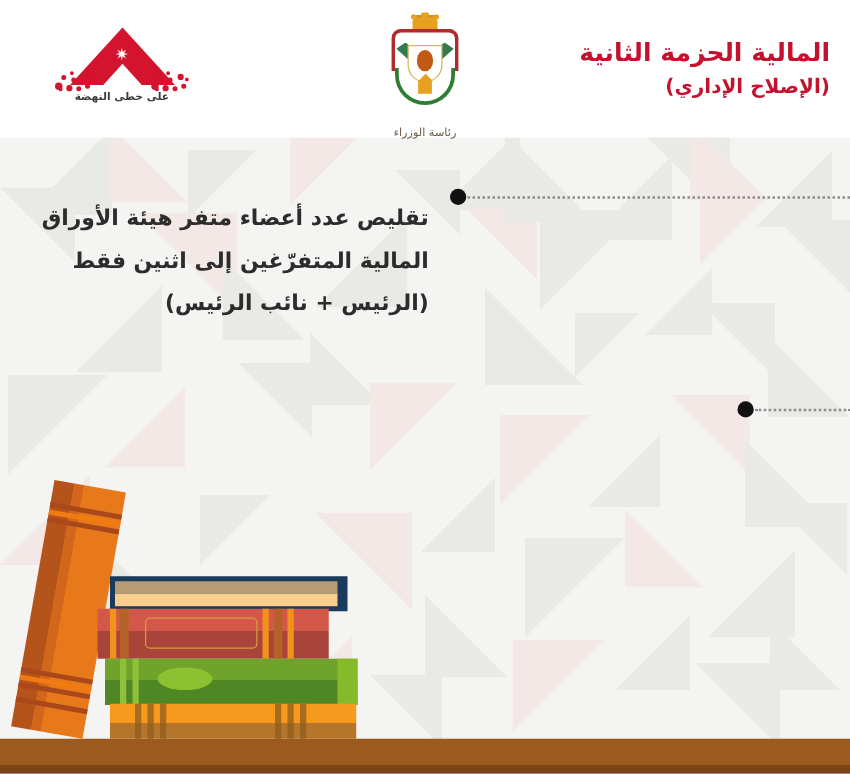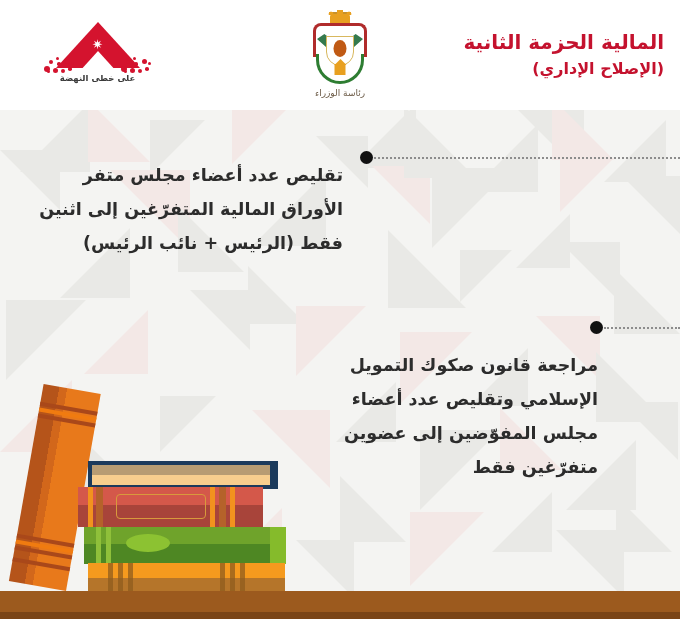--- a/index.html
+++ b/index.html
@@ -196,21 +196,21 @@
     content: "";
     position: absolute;
     left: 50%; top: -5px;
     transform: translateX(-50%);
     width: 0; height: 0;
     border-left: 6px solid transparent;
     border-right: 6px solid transparent;
     border-bottom: 6px solid #E8A020;
   }
   .coat-caption {
-    margin-top: 2px;
+    margin-top: 16px;
     font-size: 9px;
     color: #6b5a46;
     letter-spacing: -0.5px;
   }
 
   
   .title-block {
     position: absolute;
     right: 16px;
     top: 28px;
@@ -412,23 +412,22 @@
         <div style="position: absolute; left: 228px; top: 398px; width: 54px; height: 54px; background: rgb(243, 232, 230); clip-path: polygon(100% 0px, 100% 100%, 0px 100%);"></div>
       </div>
   </div>
 
   <div class="connector" style="top:157px; left:374px; width:306px;"></div>
   <div class="bullet" style="top:151px; left:360px;"></div>
 
   <div class="connector" style="top:327px; left:604px; width:76px;"></div>
   <div class="bullet" style="top:321px; left:590px;"></div>
 
-  <div class="para" id="para-1">تقليص عدد أعضاء مجلس متفر الأوراق المالية المتفرّغين إلى اثنين فقط (الرئيس + نائب الرئيس)</div>
-
-  <div class="para" id="para-2">مراجعة قانون صكوك التمويل الإسلامي وتقليص عدد أعضاء مجلس المفوّضين إلى عضوين متفرّغين فقط</div>
+  <div class="para" id="para-1">تقليص عدد أعضاء متفر هيئة الأوراق المالية المتفرّغين إلى اثنين فقط (الرئيس + نائب الرئيس)</div>
+
 
   <div class="shelf">
     <div class="shelf-dark"></div>
   </div>
 
   <div class="books">
 
     <div class="bk lean">
       <div class="band" style="top:18px;"></div>
       <div class="band o" style="top:24px;"></div>

